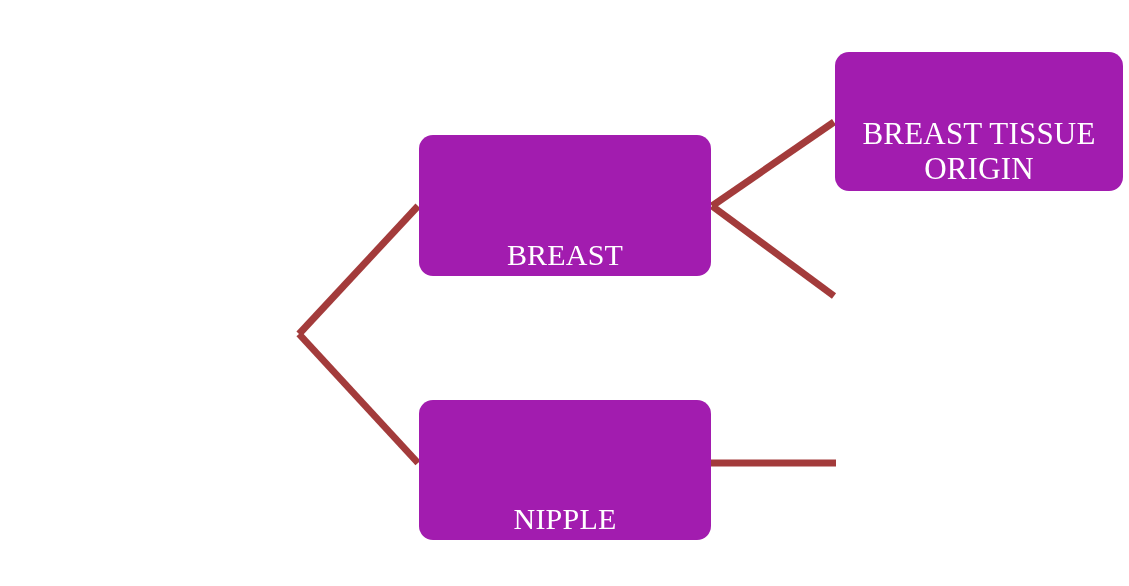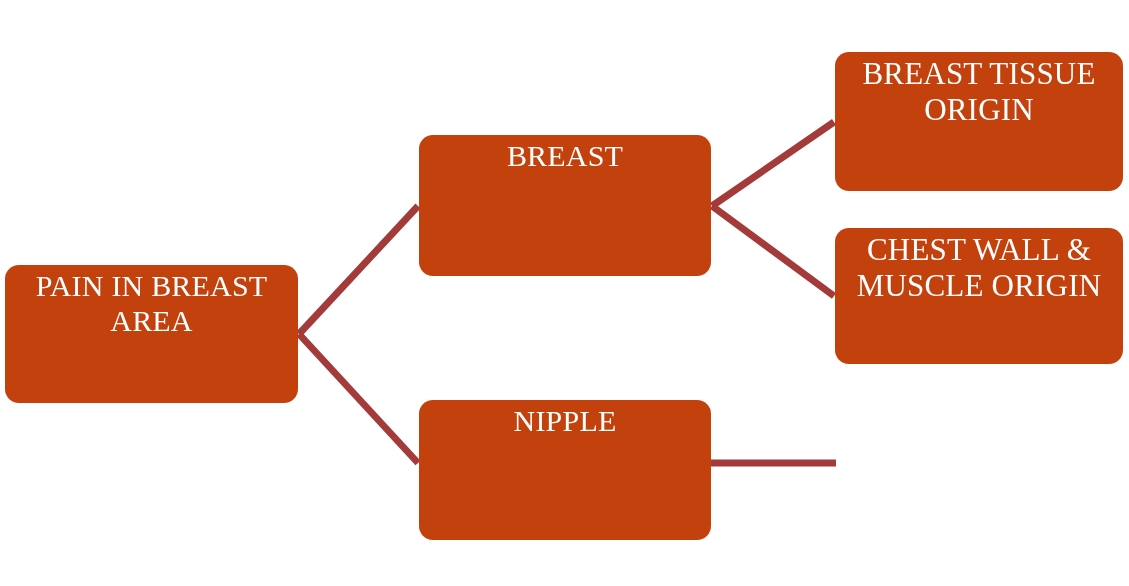--- a/index.html
+++ b/index.html
@@ -19,25 +19,25 @@
     position: absolute;
     left: 0;
     top: 0;
     width: 1129px;
     height: 586px;
     pointer-events: none;
   }
   .node {
     position: absolute;
     box-sizing: border-box;
-    background: #c2410c;
+    background: #a21caf;
     border-radius: 14px;
     color: #ffffff;
     display: flex;
-    align-items: flex-start;
+    align-items: flex-end;
     justify-content: center;
     text-align: center;
     line-height: 1.15;
     letter-spacing: 0.2px;
     padding: 4px 8px;
     user-select: none;
   }
   .node-label {
     display: block;
     width: 100%;
@@ -62,34 +62,28 @@
 
     <line x1="299" y1="334" x2="418" y2="463" stroke="#a33b3b" stroke-width="7" stroke-linecap="butt"></line>
 
     <line x1="712" y1="206" x2="834" y2="122" stroke="#a33b3b" stroke-width="7" stroke-linecap="butt"></line>
 
     <line x1="712" y1="206" x2="834" y2="296" stroke="#a33b3b" stroke-width="7" stroke-linecap="butt"></line>
 
     <line x1="711" y1="463" x2="836" y2="463" stroke="#a33b3b" stroke-width="7" stroke-linecap="butt"></line>
   </svg>
 
-  <div class="node" id="node-root">
-    <span class="node-label">PAIN IN BREAST AREA</span>
-  </div>
 
   <div class="node" id="node-breast">
     <span class="node-label">BREAST</span>
   </div>
 
   <div class="node" id="node-nipple">
     <span class="node-label">NIPPLE</span>
   </div>
 
   <div class="node" id="node-tissue">
     <span class="node-label">BREAST TISSUE ORIGIN</span>
   </div>
 
-  <div class="node" id="node-chestwall">
-    <span class="node-label">CHEST WALL &amp; MUSCLE ORIGIN</span>
-  </div>
 
 
 </div>
 
 </body></html>

